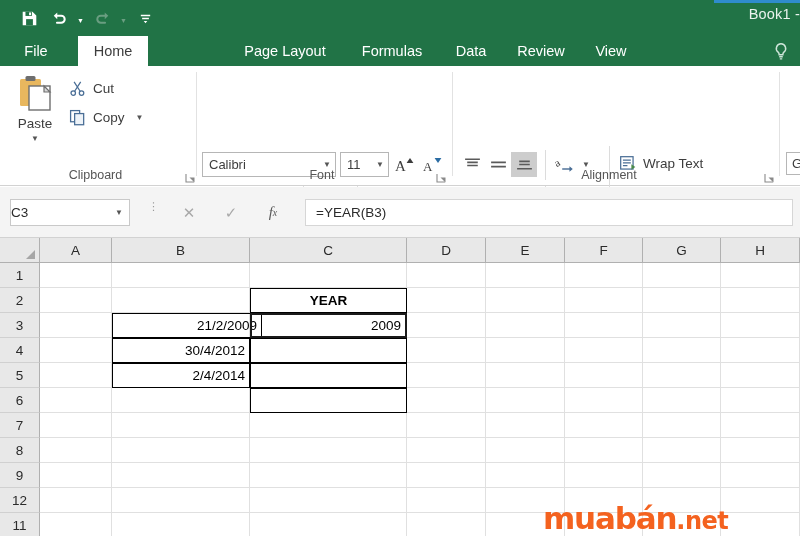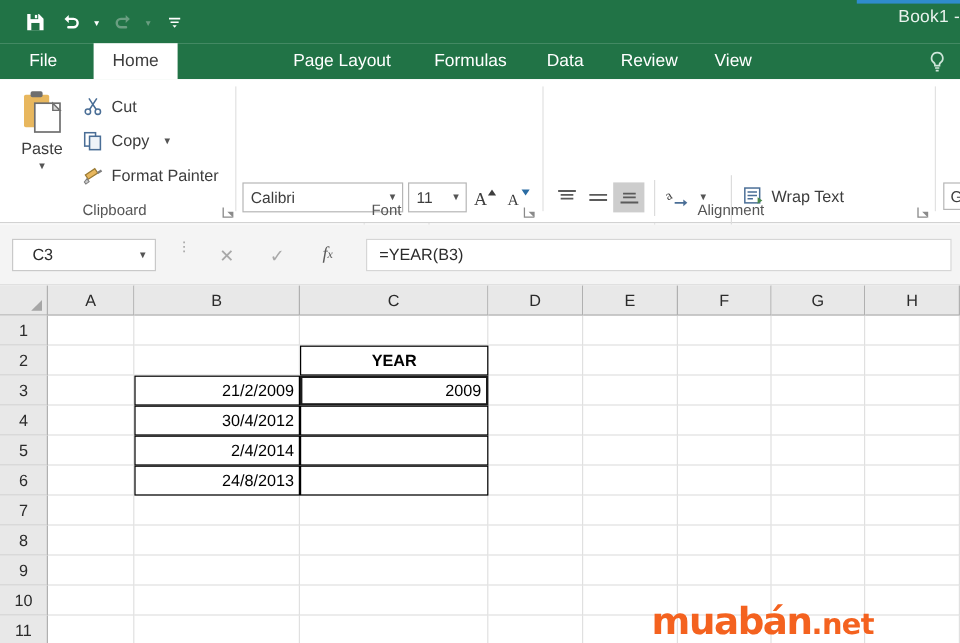--- a/index.html
+++ b/index.html
@@ -107,21 +107,21 @@
   }
 
   
   .fbar {
     position: absolute; left: 0; top: 187px; width: 800px; height: 51px;
     background: #f4f4f4; border-bottom: 1px solid #d2d2d2;
   }
   .namebox {
     position: absolute; left: 10px; top: 12px; width: 120px; height: 27px;
     background: #fff; border: 1px solid #c9c9c9; display: flex; align-items: center;
-    font-size: 13.5px; color: #2b2b2b; padding-left: 16px;
+    font-size: 13.5px; color: #2b2b2b; padding-left: 0;
   }
   .namebox .nv { flex: 1; }
   .namebox .nc { width: 20px; text-align: center; font-size: 8px; color: #555; }
   .fb-dots {
     position: absolute; left: 148px; top: 16px; font-size: 11px; color: #9a9a9a;
     line-height: 6px; letter-spacing: 0;
   }
   .fb-btn {
     position: absolute; top: 12px; width: 34px; height: 27px;
     display: flex; align-items: center; justify-content: center;
@@ -261,30 +261,20 @@
       <span class="ico">
         <svg width="17" height="17" viewBox="0 0 16 16">
             <rect x="1.5" y="1.5" width="8.5" height="10.5" fill="#fff" stroke="#4a6e96" stroke-width="1.2"></rect>
             <rect x="5.3" y="4.3" width="8.5" height="10.5" fill="#eef3f8" stroke="#4a6e96" stroke-width="1.2"></rect>
           </svg>
       </span>
       <span>Copy</span>
       <span class="mini-caret">▼</span>
     </div>
 
-    <div class="cb-item" style="left:68px;top:71px">
-      <span class="ico">
-        <svg width="17" height="17" viewBox="0 0 16 16">
-            <path fill="#e8b75e" stroke="#9a7a33" stroke-width="1" d="M2 7.3L9.4 2.4l2.3 3.4L4.3 10.7z"></path>
-            <path fill="#7e7e7e" d="M11.1 5.1l3.1-2 1 1.6-3.2 1.9z"></path>
-            <path fill="#c9c9c9" stroke="#7e7e7e" stroke-width=".8" d="M3.3 10.2l1.7 2.4-2.6 1.9-1.2-1.7z"></path>
-          </svg>
-      </span>
-      <span>Format Painter</span>
-    </div>
 
     <div class="grp-label" style="left:8px;width:175px">Clipboard</div>
     <div class="dlg" style="left:185px">
       <svg width="11" height="11" viewBox="0 0 11 11">
           <path fill="none" stroke="#8a8a8a" stroke-width="1.1" d="M1 1v8h8"></path>
           <path fill="#8a8a8a" d="M4.5 4.5h5v5z"></path>
         </svg>
     </div>
     <div class="grp-sep" style="left:196px"></div>
 
@@ -485,21 +475,21 @@
 
     <div class="rowhead" style="top:25px">1</div>
     <div class="rowhead" style="top:50px">2</div>
     <div class="rowhead" style="top:75px">3</div>
     <div class="rowhead" style="top:100px">4</div>
     <div class="rowhead" style="top:125px">5</div>
     <div class="rowhead" style="top:150px">6</div>
     <div class="rowhead" style="top:175px">7</div>
     <div class="rowhead" style="top:200px">8</div>
     <div class="rowhead" style="top:225px">9</div>
-    <div class="rowhead" style="top:250px">10</div>
+    <div class="rowhead" style="top:250px">12</div>
     <div class="rowhead" style="top:275px">11</div>
 
     <div id="lattice">
         <div class="cell" style="left:40px;top:25px;width:72px"></div>
         <div class="cell" style="left:112px;top:25px;width:138px"></div>
         <div class="cell" style="left:250px;top:25px;width:157px"></div>
         <div class="cell" style="left:407px;top:25px;width:79px"></div>
         <div class="cell" style="left:486px;top:25px;width:79px"></div>
         <div class="cell" style="left:565px;top:25px;width:78px"></div>
         <div class="cell" style="left:643px;top:25px;width:78px"></div>
@@ -581,29 +571,28 @@
         <div class="cell" style="left:250px;top:275px;width:157px"></div>
         <div class="cell" style="left:407px;top:275px;width:79px"></div>
         <div class="cell" style="left:486px;top:275px;width:79px"></div>
         <div class="cell" style="left:565px;top:275px;width:78px"></div>
         <div class="cell" style="left:643px;top:275px;width:78px"></div>
         <div class="cell" style="left:721px;top:275px;width:79px"></div>
       </div>
 
     <div class="cell c bx" style="left:250px;top:50px;width:157px">YEAR</div>
 
-    <div class="cell r bx" style="left:112px;top:75px;width:138px">21/2/2009</div>
+    <div class="cell r bx" style="left:112px;top:75px;width:150px">21/2/2009</div>
     <div class="cell r sel" style="left:250px;top:75px;width:157px">2009</div>
 
     <div class="cell r bx" style="left:112px;top:100px;width:138px">30/4/2012</div>
     <div class="cell r bx" style="left:250px;top:100px;width:157px"></div>
 
     <div class="cell r bx" style="left:112px;top:125px;width:138px">2/4/2014</div>
     <div class="cell r bx" style="left:250px;top:125px;width:157px"></div>
 
-    <div class="cell r bx" style="left:112px;top:150px;width:138px">24/8/2013</div>
     <div class="cell r bx" style="left:250px;top:150px;width:157px"></div>
   </div>
 
   <div class="wm">
     <span>muabán</span><span class="net">.net</span>
   </div>
 </div>
 
 </body></html>

